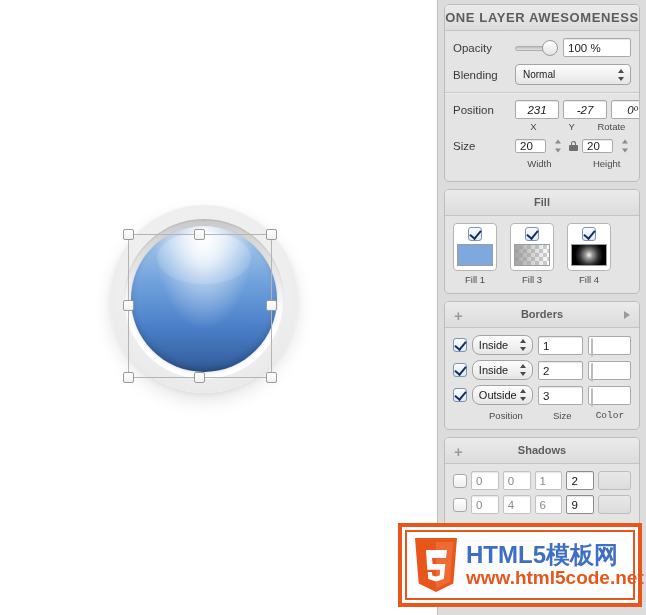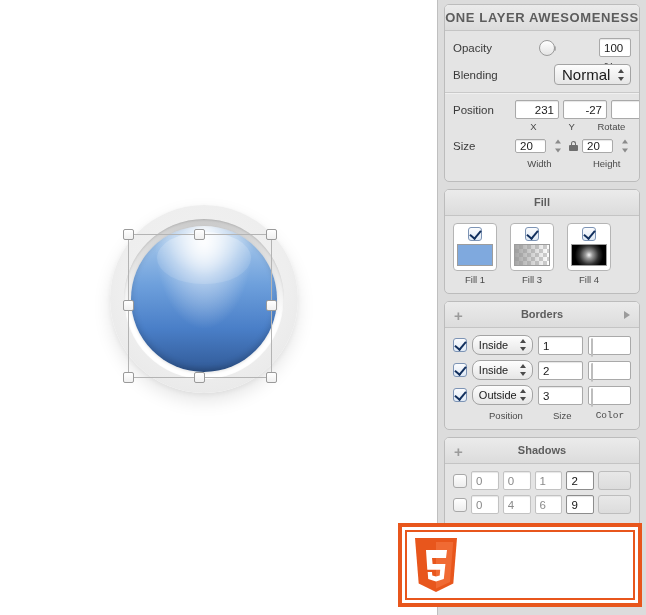--- a/index.html
+++ b/index.html
@@ -129,21 +129,21 @@
     transform: translateY(-50%);
     width: 0; height: 0;
     border-left: 6px solid #9b9b9b;
     border-top: 4px solid transparent;
     border-bottom: 4px solid transparent;
   }
 
   .group-body { padding: 7px 8px 8px 8px; }
   .sep { height: 1px; background: #c9c9c9; margin: 6px -8px 7px -8px; box-shadow: 0 1px 0 #f0f0f0; }
 
-  .row { display: flex; align-items: center; margin-bottom: 7px; gap: 39px; }
+  .row { display: flex; align-items: center; margin-bottom: 7px; }
   .row:last-child { margin-bottom: 0; }
   .lbl {
     font-size: 11.5px; color: #3a3a3a; width: 62px; flex: none;
   }
 
   
   .slider {
     position: relative;
     flex: 1;
     height: 16px;
@@ -169,33 +169,33 @@
     border: 1px solid #a9a9a9;
     border-radius: 2px;
     height: 19px;
     line-height: 19px;
     font-size: 11.5px;
     color: #1a1a1a;
     padding: 0 4px;
     box-sizing: border-box;
     box-shadow: inset 0 1px 1px rgba(0,0,0,0.10);
   }
-  .field.center { text-align: right; }
+  .field.center { text-align: center; font-style: italic; }
   .field.pct { width: 68px; }
 
   
   .dropdown {
     position: relative;
     flex: 1;
     height: 21px;
     background: linear-gradient(to bottom,#fdfdfd,#e6e6e6);
     border: 1px solid #a3a3a3;
     border-radius: 4px;
     box-sizing: border-box;
-    font-size: 15px;
+    font-size: 10px;
     color: #1a1a1a;
     line-height: 20px;
     padding-left: 7px;
   }
   .stepper {
     position: absolute;
     right: 5px; top: 50%;
     transform: translateY(-50%);
     width: 7px; height: 14px;
   }
@@ -599,14 +599,18 @@
 
 <div id="watermark">
   <div class="inner-frame">
     <div class="h5-shield">
       <svg viewBox="0 0 46 54" width="46" height="54">
         <path d="M2 0 L44 0 L40.3 45.5 L23 54 L5.7 45.5 Z" fill="#e8561c"></path>
         <path d="M23 4 L23 50.5 L37 44 L40.2 4 Z" fill="#f06a33"></path>
         <path d="M12 12 L34 12 L33 20 L19 20 L19.6 26 L32.4 26 L30.8 41 L23 43.6 L15.2 41 L14.7 34 L19 34 L19.3 37.6 L23 38.6 L26.7 37.6 L27.2 31.8 L14.3 31.8 L13 12 Z" fill="#ffffff"></path>
       </svg>
     </div>
+    <div class="wm-text">
+      <div class="wm-line1">HTML5模板网</div>
+      <div class="wm-line2">www.html5code.net</div>
+    </div>
   </div>
 </div>
 
 </body></html>

